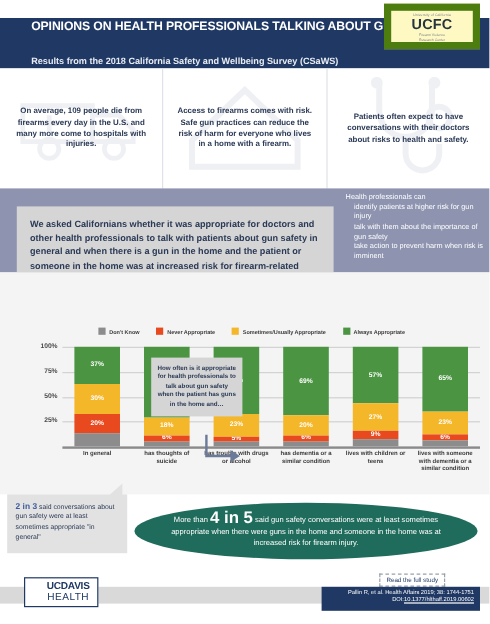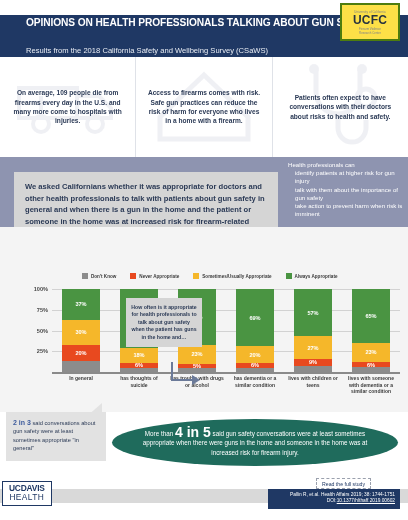--- a/index.html
+++ b/index.html
@@ -17,28 +17,28 @@
     position:absolute; left:0; top:15px; width:408px; height:42px;
     background:#1f3864;
     display:flex; align-items:center;
   }
   .header-text { padding-left:26px; }
   .header-title {
     color:#ffffff; font-size:10.2px; font-weight:bold;
     letter-spacing:-0.1px; line-height:12px;
   }
   .header-sub {
-    color:#e8ecf3; font-size:7.6px; font-weight:normal;
+    color:#e8ecf3; font-size:7.6px; font-weight:bold;
     line-height:11px; margin-top:16px;
   }
   .logo-box {
     position:absolute; right:8px; top:3px;
-    width:60px; height:38px; background:#fde047;
+    width:80px; height:38px; background:#fef9c3;
     display:flex; flex-direction:column; align-items:center;
-    justify-content:center; border:2px solid #4d7c0f;
+    justify-content:center; border:6px solid #4d7c0f;
   }
   .logo-top { font-size:2.9px; color:#7a7f8c; letter-spacing:.1px; }
   .logo-mid { font-size:12px; font-weight:bold; color:#27333f; letter-spacing:.2px; line-height:13px;}
   .logo-bot { font-size:2.9px; color:#7a7f8c; line-height:4px; text-align:center;}
 
   
   .facts {
     position:absolute; left:0; top:57px; width:408px; height:100px;
     display:flex; background:#ffffff;
   }
@@ -171,23 +171,23 @@
     color:#ffffff; font-size:6.3px; line-height:9.4px; font-weight:500;
   }
   .ellipse-big { font-size:14px; font-weight:bold; vertical-align:-1px; }
 
   
   .footer-bar {
     position:absolute; left:0; top:489px; width:408px; height:14px;
     background:#d9d9d9;
   }
   .ucd-logo {
-    position:absolute; left:2px; top:481px;
+    position:absolute; left:20px; top:481px;
     background:#ffffff; border:1.5px solid #1f3864;
-    padding:2px 6px 3px 6px; text-align:center;
+    padding:2px 6px 3px 18px; text-align:center;
   }
   .ucd-l1 { font-size:8.4px; font-weight:bold; letter-spacing:-.2px; line-height:9px; }
   .ucd-l1 .uc { color:#1f3864; }
   .ucd-l1 .davis { color:#1f3864; }
   .ucd-l2 { font-size:8.4px; font-weight:normal; color:#1f3864; letter-spacing:.4px; line-height:9px; }
 
   .read-tab {
     position:absolute; right:37px; top:478px;
     border:1px dashed #9aa0ad; background:#ffffff;
     padding:1.5px 5px; font-size:5.2px; color:#1f3864; font-weight:500;

